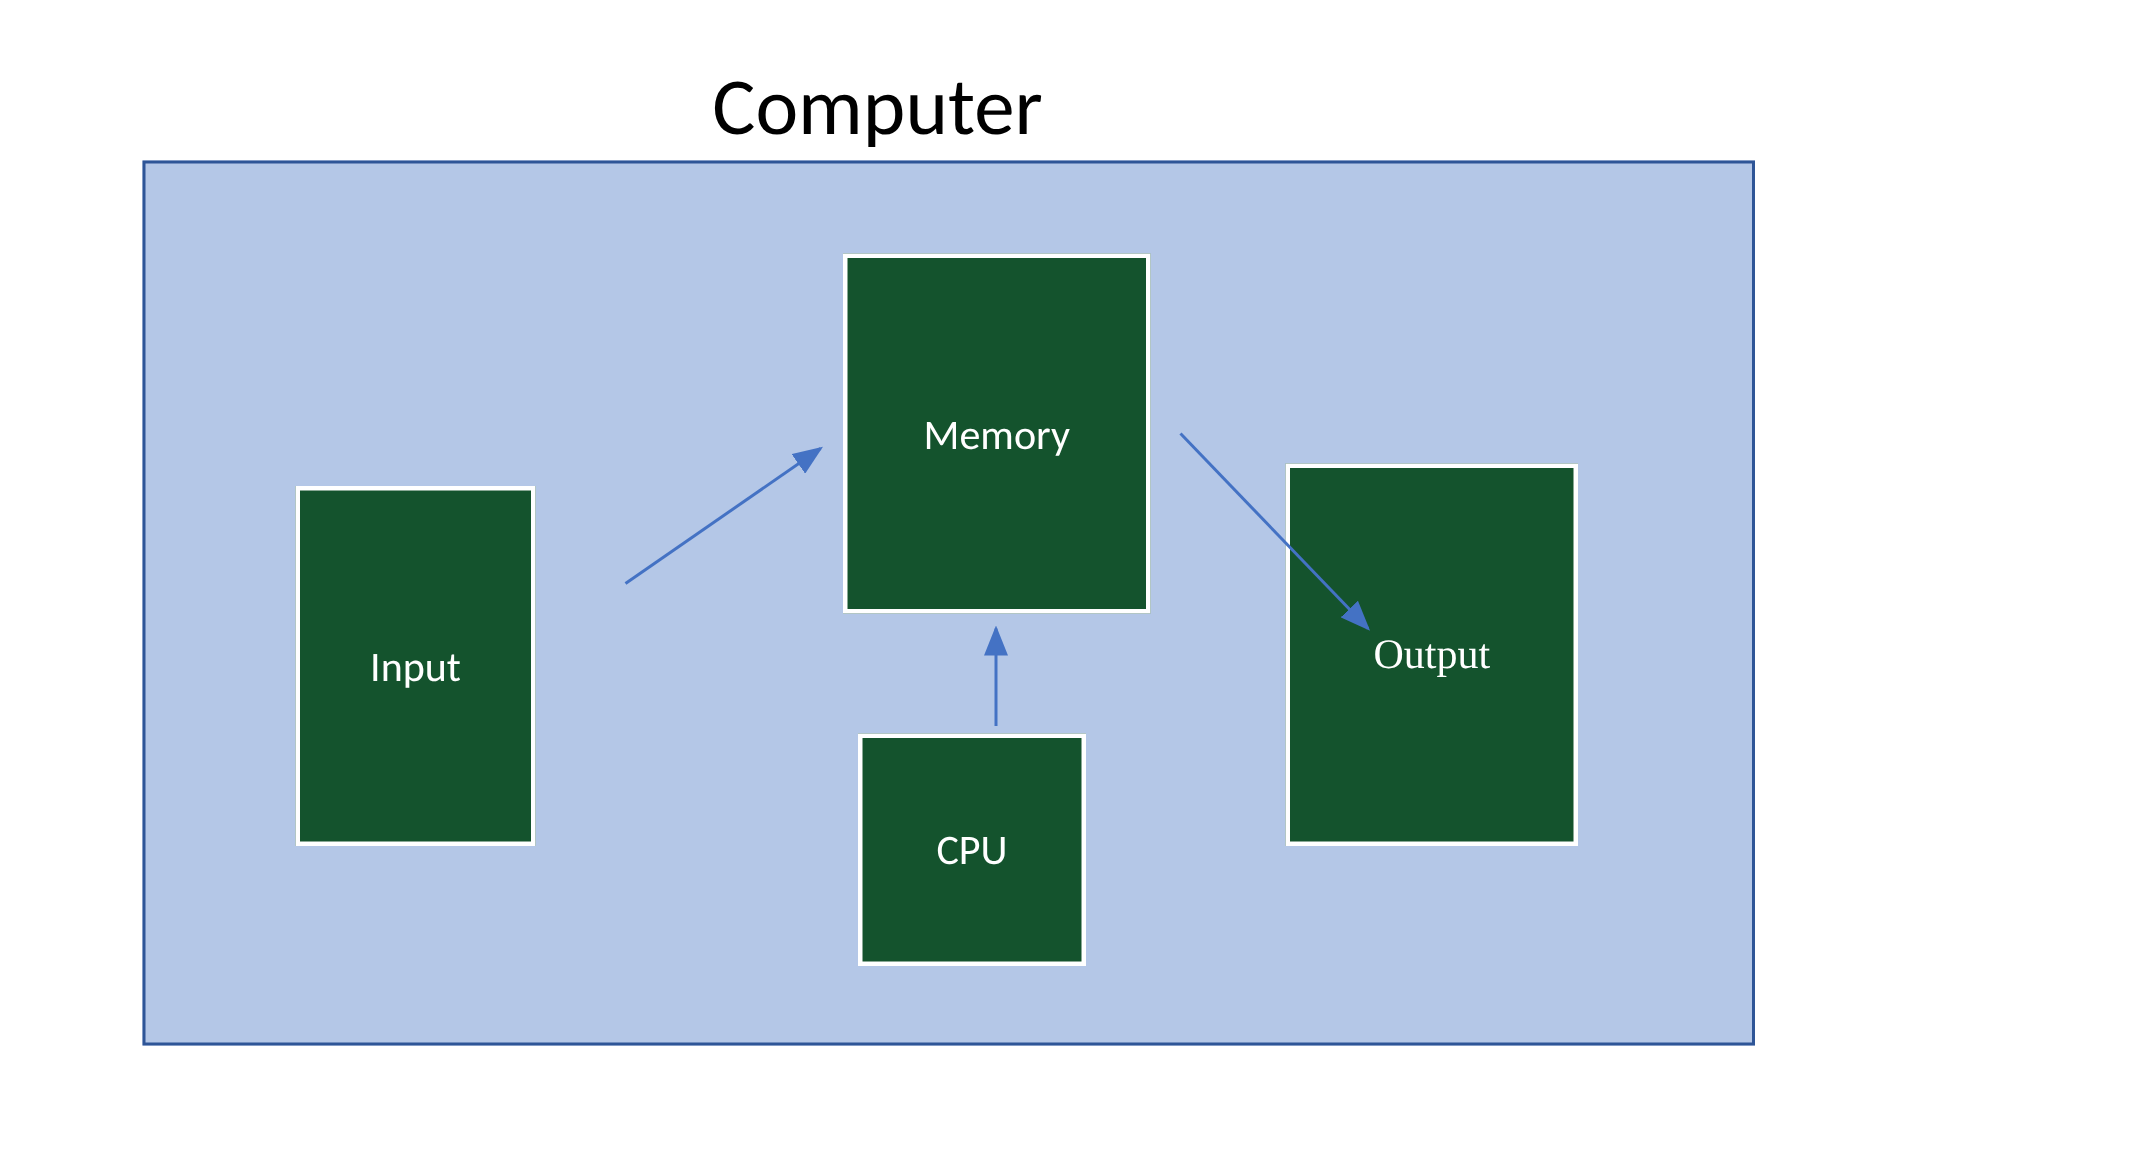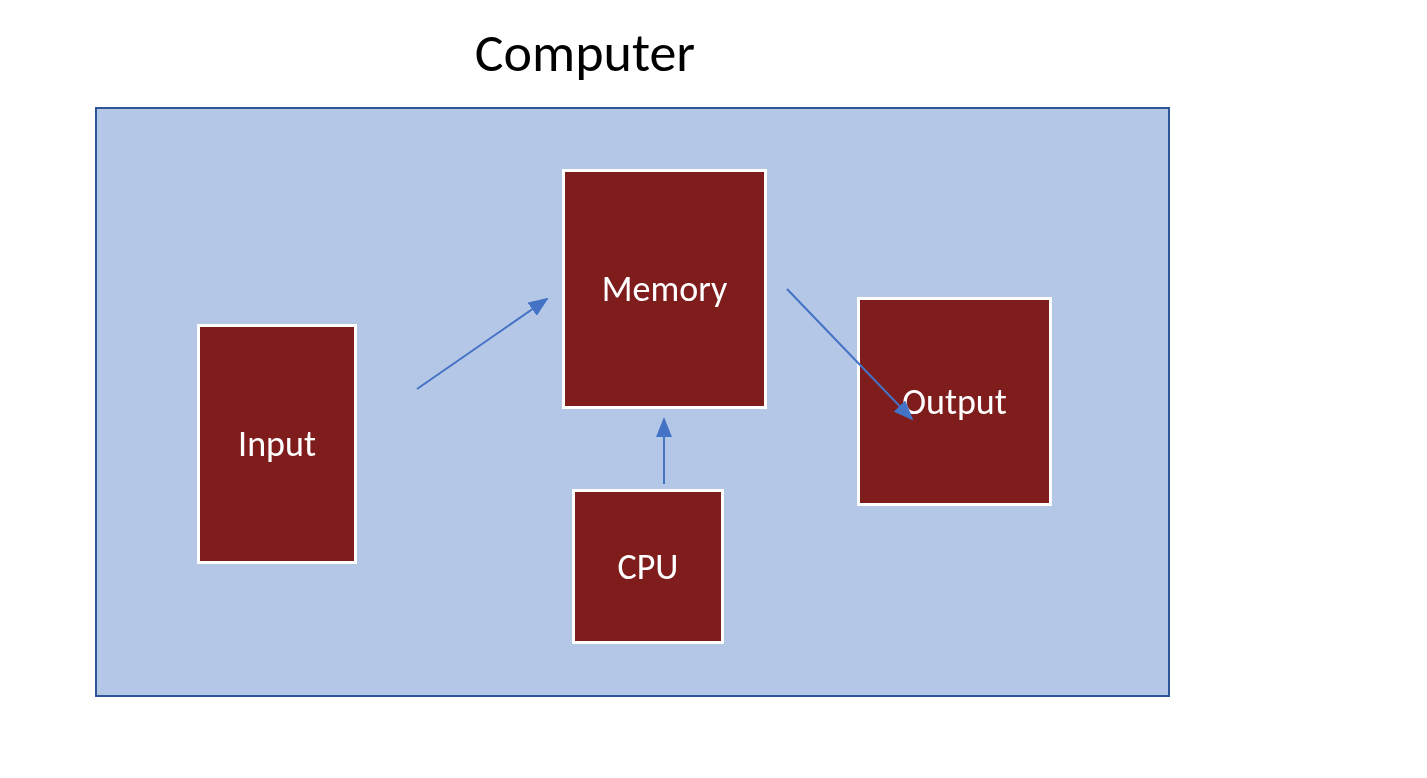--- a/index.html
+++ b/index.html
@@ -5,43 +5,43 @@
     * { margin: 0; padding: 0; box-sizing: border-box; }
     body {
       width: 1427px;
       height: 778px;
       background: #ffffff;
       font-family: Calibri, Arial, sans-serif;
       position: relative;
     }
     .title {
       position: absolute;
-      top: 20px;
+      top: 38px;
       left: 0;
       width: 1170px;
       text-align: center;
       font-size: 54px;
       font-weight: 400;
       color: #000000;
     }
     .container {
       position: absolute;
       top: 107px;
       left: 95px;
       width: 1075px;
       height: 590px;
       background: #B4C7E7;
       border: 2px solid #2E5597;
     }
     .box {
       position: absolute;
-      background: #7f1d1d;
+      background: #14532d;
       border: 3px solid #ffffff;
       color: #ffffff;
-      font-size: 36px;
+      font-size: 28px;
       display: flex;
       align-items: center;
       justify-content: center;
     }
     .box-input {
       top: 215px;
       left: 100px;
       width: 160px;
       height: 240px;
     }
@@ -51,24 +51,25 @@
       width: 205px;
       height: 240px;
     }
     .box-cpu {
       top: 380px;
       left: 475px;
       width: 152px;
       height: 155px;
     }
     .box-output {
-      top: 188px;
+      top: 200px;
       left: 760px;
       width: 195px;
-      height: 209px;
+      height: 255px;
+      font-family: Liberation Serif, serif;
     }
     svg.arrows {
       position: absolute;
       top: 0;
       left: 0;
       width: 1075px;
       height: 590px;
       pointer-events: none;
     }
   </style>

